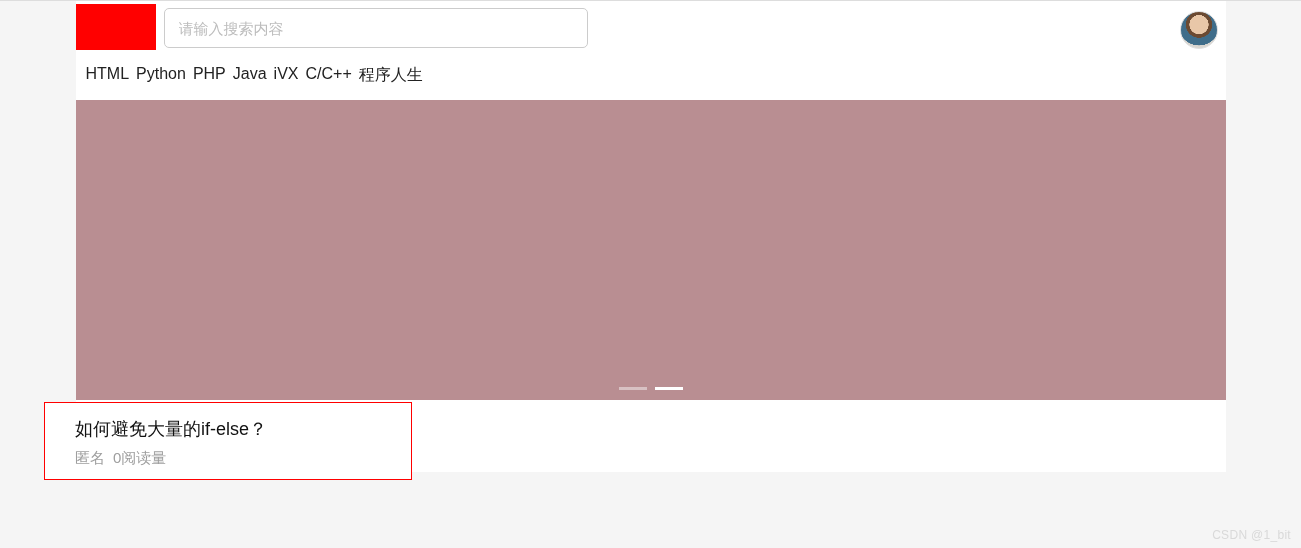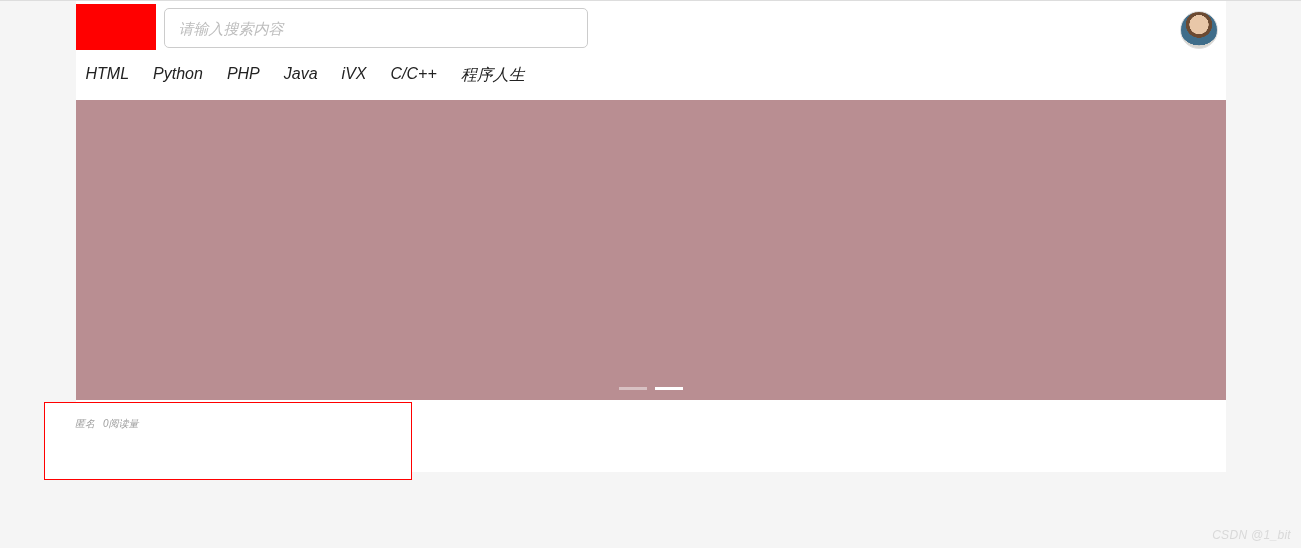--- a/index.html
+++ b/index.html
@@ -1,15 +1,15 @@
 <!DOCTYPE html>
 <html><head>
   <meta charset="utf-8">
   <style>
-    * { margin: 0; padding: 0; box-sizing: border-box; font-style: italic; }
+    * { margin: 0; padding: 0; box-sizing: border-box; }
     body {
       font-family: -apple-system, BlinkMacSystemFont, "Segoe UI", "Microsoft YaHei", sans-serif;
       background: #f5f5f5;
       width: 1301px;
       height: 548px;
       position: relative;
       overflow: hidden;
     }
     .page-border-top {
       border-top: 1px solid #ddd;
@@ -51,21 +51,21 @@
       border-radius: 50%;
       position: absolute;
       right: 8px;
       top: 10px;
       overflow: hidden;
       background: radial-gradient(circle at 50% 35%, #e8c7a8 0 32%, #6b4a32 33% 44%, #3f6d8a 45% 70%, #d9d6d1 71% 100%);
       border: 1px solid #e0e0e0;
     }
     .nav {
       display: flex;
-      gap: 24px;
+      gap: 7px;
       padding: 10px 10px 14px 10px;
       font-size: 16px;
       color: #222;
     }
     .nav-item { cursor: pointer; }
     .carousel {
       width: 100%;
       height: 300px;
       background: #b98e92;
       position: relative;
@@ -93,21 +93,21 @@
       background: #fff;
       border: 1px solid #ff0000;
       padding: 14px 10px 10px 30px;
     }
     .article-title {
       font-size: 18px;
       color: #111;
       margin-bottom: 8px;
     }
     .article-meta {
-      font-size: 10px;
+      font-size: 15px;
       color: #9e9e9e;
     }
     .article-meta .sep { display: inline-block; width: 8px; }
     .content-area {
       background: #fff;
       height: 72px;
     }
     .watermark {
       position: absolute;
       right: 10px;
@@ -146,18 +146,19 @@
       <div class="dot"></div>
       <div class="dot active"></div>
     </div>
   </div>
 
   <div class="content-area"></div>
 
 </div>
 
 <div class="article-card">
+  <div class="article-title">如何避免大量的if-else？</div>
   <div class="article-meta">
     <span>匿名</span><span class="sep"></span><span>0阅读量</span>
   </div>
 </div>
 
 <div class="watermark">CSDN @1_bit</div>
 
 </body></html>

